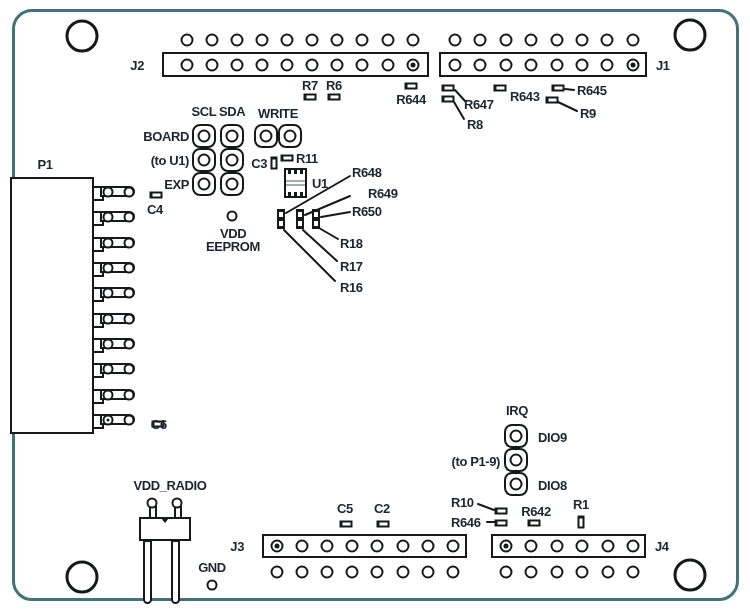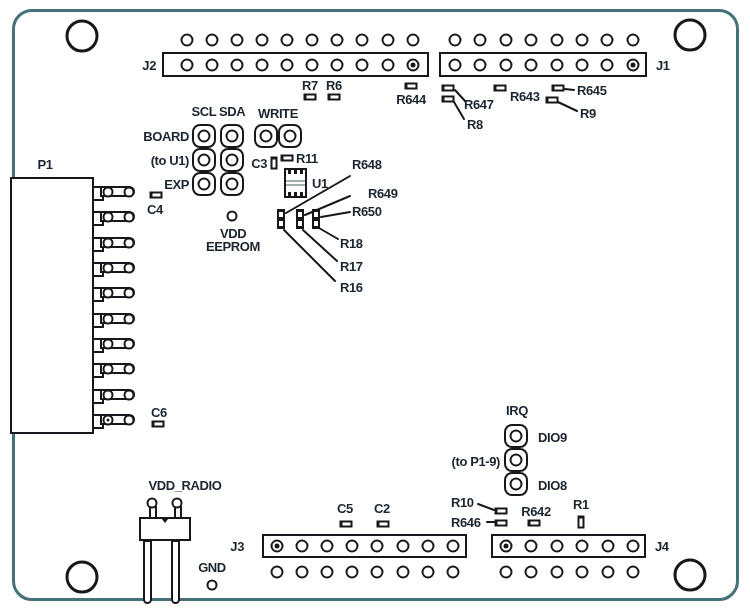--- a/index.html
+++ b/index.html
@@ -81,21 +81,21 @@
       <line x1="350" y1="212" x2="321" y2="217"></line>
       <line x1="338" y1="239" x2="319" y2="228"></line>
       <line x1="337" y1="261" x2="303" y2="230"></line>
       <line x1="335" y1="281" x2="284" y2="230"></line>
       <line x1="478" y1="504" x2="494" y2="510"></line>
       <line x1="487" y1="522" x2="495" y2="522"></line>
     </g>
   </svg>
 
   <div class="cr" style="left:162px;top:52px;width:263px;height:21px"></div>
-  <span class="lbl lr" style="left:156px;top:65px">J2</span>
+  <span class="lbl lr" style="left:144px;top:65px">J2</span>
   <i class="h" style="left:187px;top:65px"></i>
   <i class="h" style="left:212px;top:65px"></i>
   <i class="h" style="left:237px;top:65px"></i>
   <i class="h" style="left:262px;top:65px"></i>
   <i class="h" style="left:287px;top:65px"></i>
   <i class="h" style="left:312px;top:65px"></i>
   <i class="h" style="left:337px;top:65px"></i>
   <i class="h" style="left:362px;top:65px"></i>
   <i class="h" style="left:388px;top:65px"></i>
   <i class="h p1" style="left:413px;top:65px"></i>
@@ -182,21 +182,21 @@
       <b style="left:8px;bottom:0"></b>
       <b style="left:14px;bottom:0"></b>
     <s style="top:10px"></s>
       <s style="top:14px"></s>
   </div>
   <span class="lbl ll" style="left:312px;top:183px">U1</span>
 
   <i class="cp rv" style="left:281px;top:219px"></i>
   <i class="cp rv" style="left:300px;top:219px"></i>
   <i class="cp rv" style="left:316px;top:219px"></i>
-  <span class="lbl ll" style="left:352px;top:164px">R648</span>
+  <span class="lbl ll" style="left:352px;top:172px">R648</span>
   <span class="lbl ll" style="left:368px;top:193px">R649</span>
   <span class="lbl ll" style="left:352px;top:211px">R650</span>
   <span class="lbl ll" style="left:340px;top:243px">R18</span>
   <span class="lbl ll" style="left:340px;top:266px">R17</span>
   <span class="lbl ll" style="left:340px;top:287px">R16</span>
 
   <i class="h sm" style="left:232px;top:216px"></i>
   <span class="lbl lc" style="left:233px;top:233px">VDD</span>
   <span class="lbl lc" style="left:233px;top:246px">EEPROM</span>
 
@@ -239,24 +239,24 @@
   <i class="h sm" style="left:129px;top:369px"></i>
   <i class="ptab" style="top:389px"></i>
   <i class="pst" style="top:389px"></i>
   <i class="h sm" style="left:108px;top:395px"></i>
   <i class="h sm" style="left:129px;top:395px"></i>
   <i class="ptab" style="top:414px"></i>
   <i class="pst" style="top:414px"></i>
   <i class="h sm p1" style="left:108px;top:420px"></i>
   <i class="h sm" style="left:129px;top:420px"></i>
 
-  <span class="lbl lc" style="left:159px;top:412px">C6</span>
+  <span class="lbl lc" style="left:159px;top:424px">C6</span>
   <i class="cp hz" style="left:158px;top:424px"></i>
 
-  <span class="lbl lc" style="left:185px;top:485px">VDD_RADIO</span>
+  <span class="lbl lc" style="left:170px;top:485px">VDD_RADIO</span>
   <i class="stem" style="left:149px;top:506px"></i>
   <i class="stem" style="left:174px;top:506px"></i>
   <i class="h sm" style="left:152px;top:503px"></i>
   <i class="h sm" style="left:177px;top:503px"></i>
   <div class="vbody">
       <u class="notch"></u>
     </div>
   <i class="leg" style="left:143px;top:540px"></i>
   <i class="leg" style="left:171px;top:540px"></i>
 

